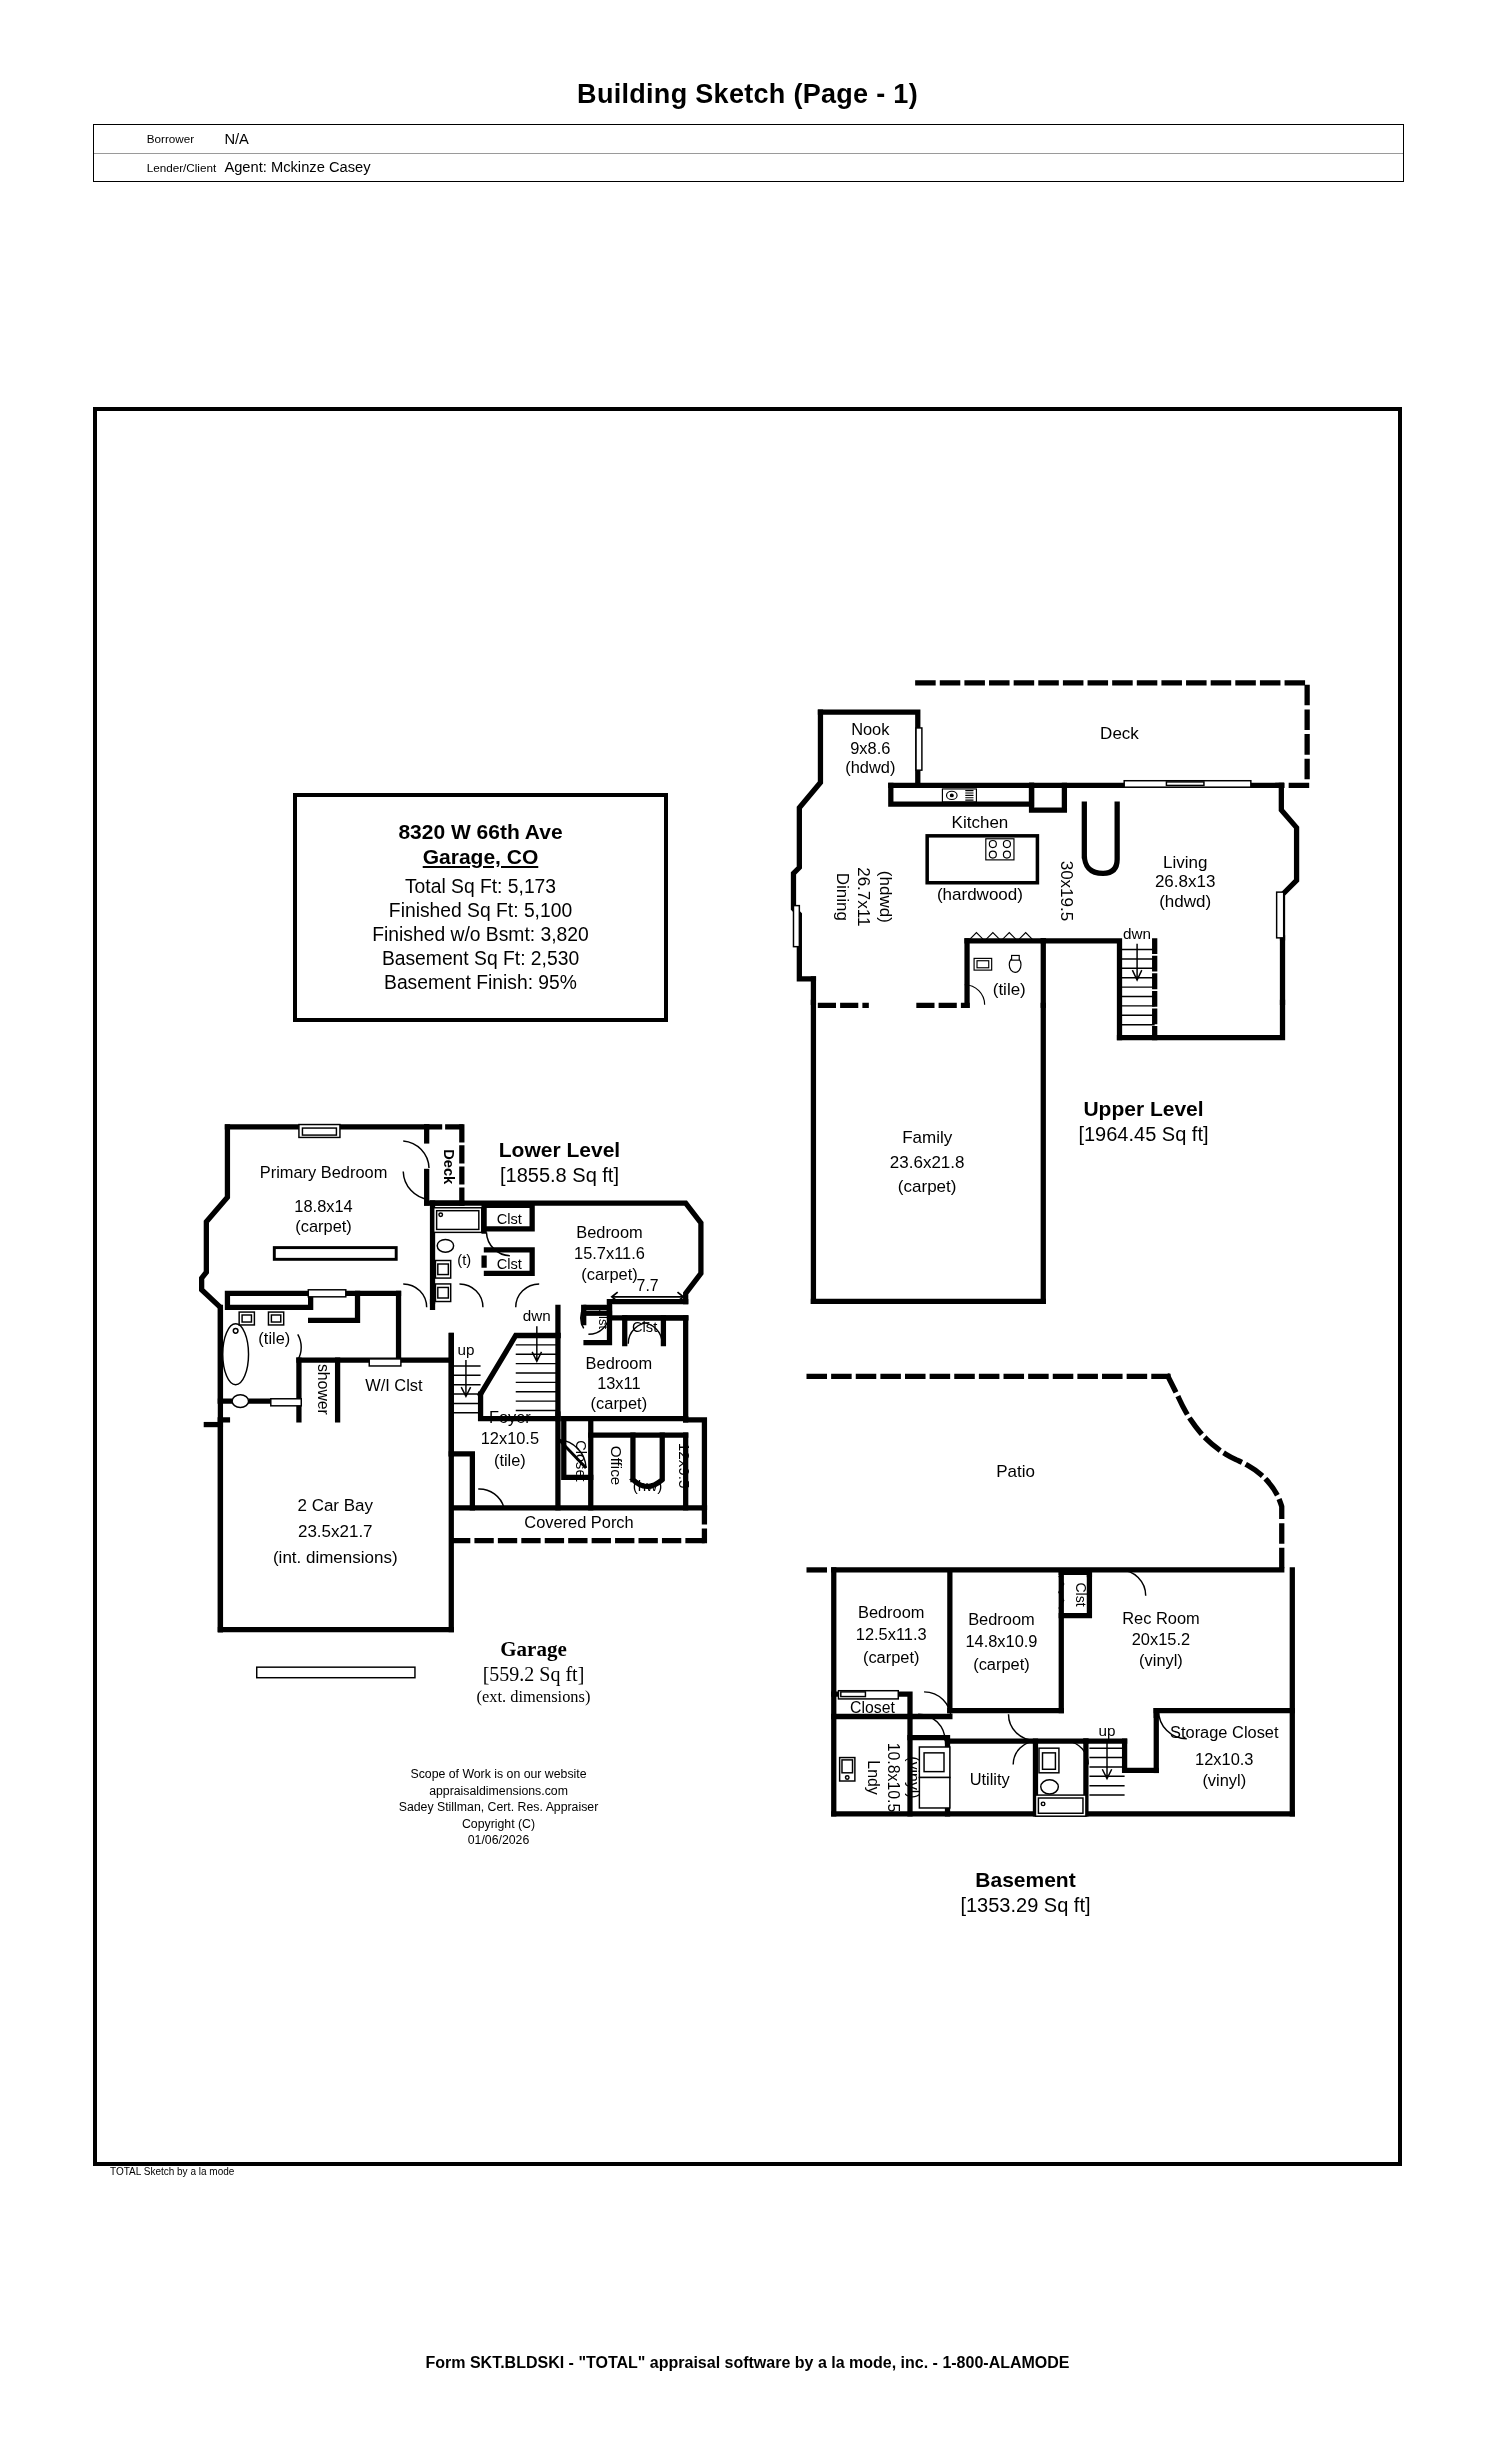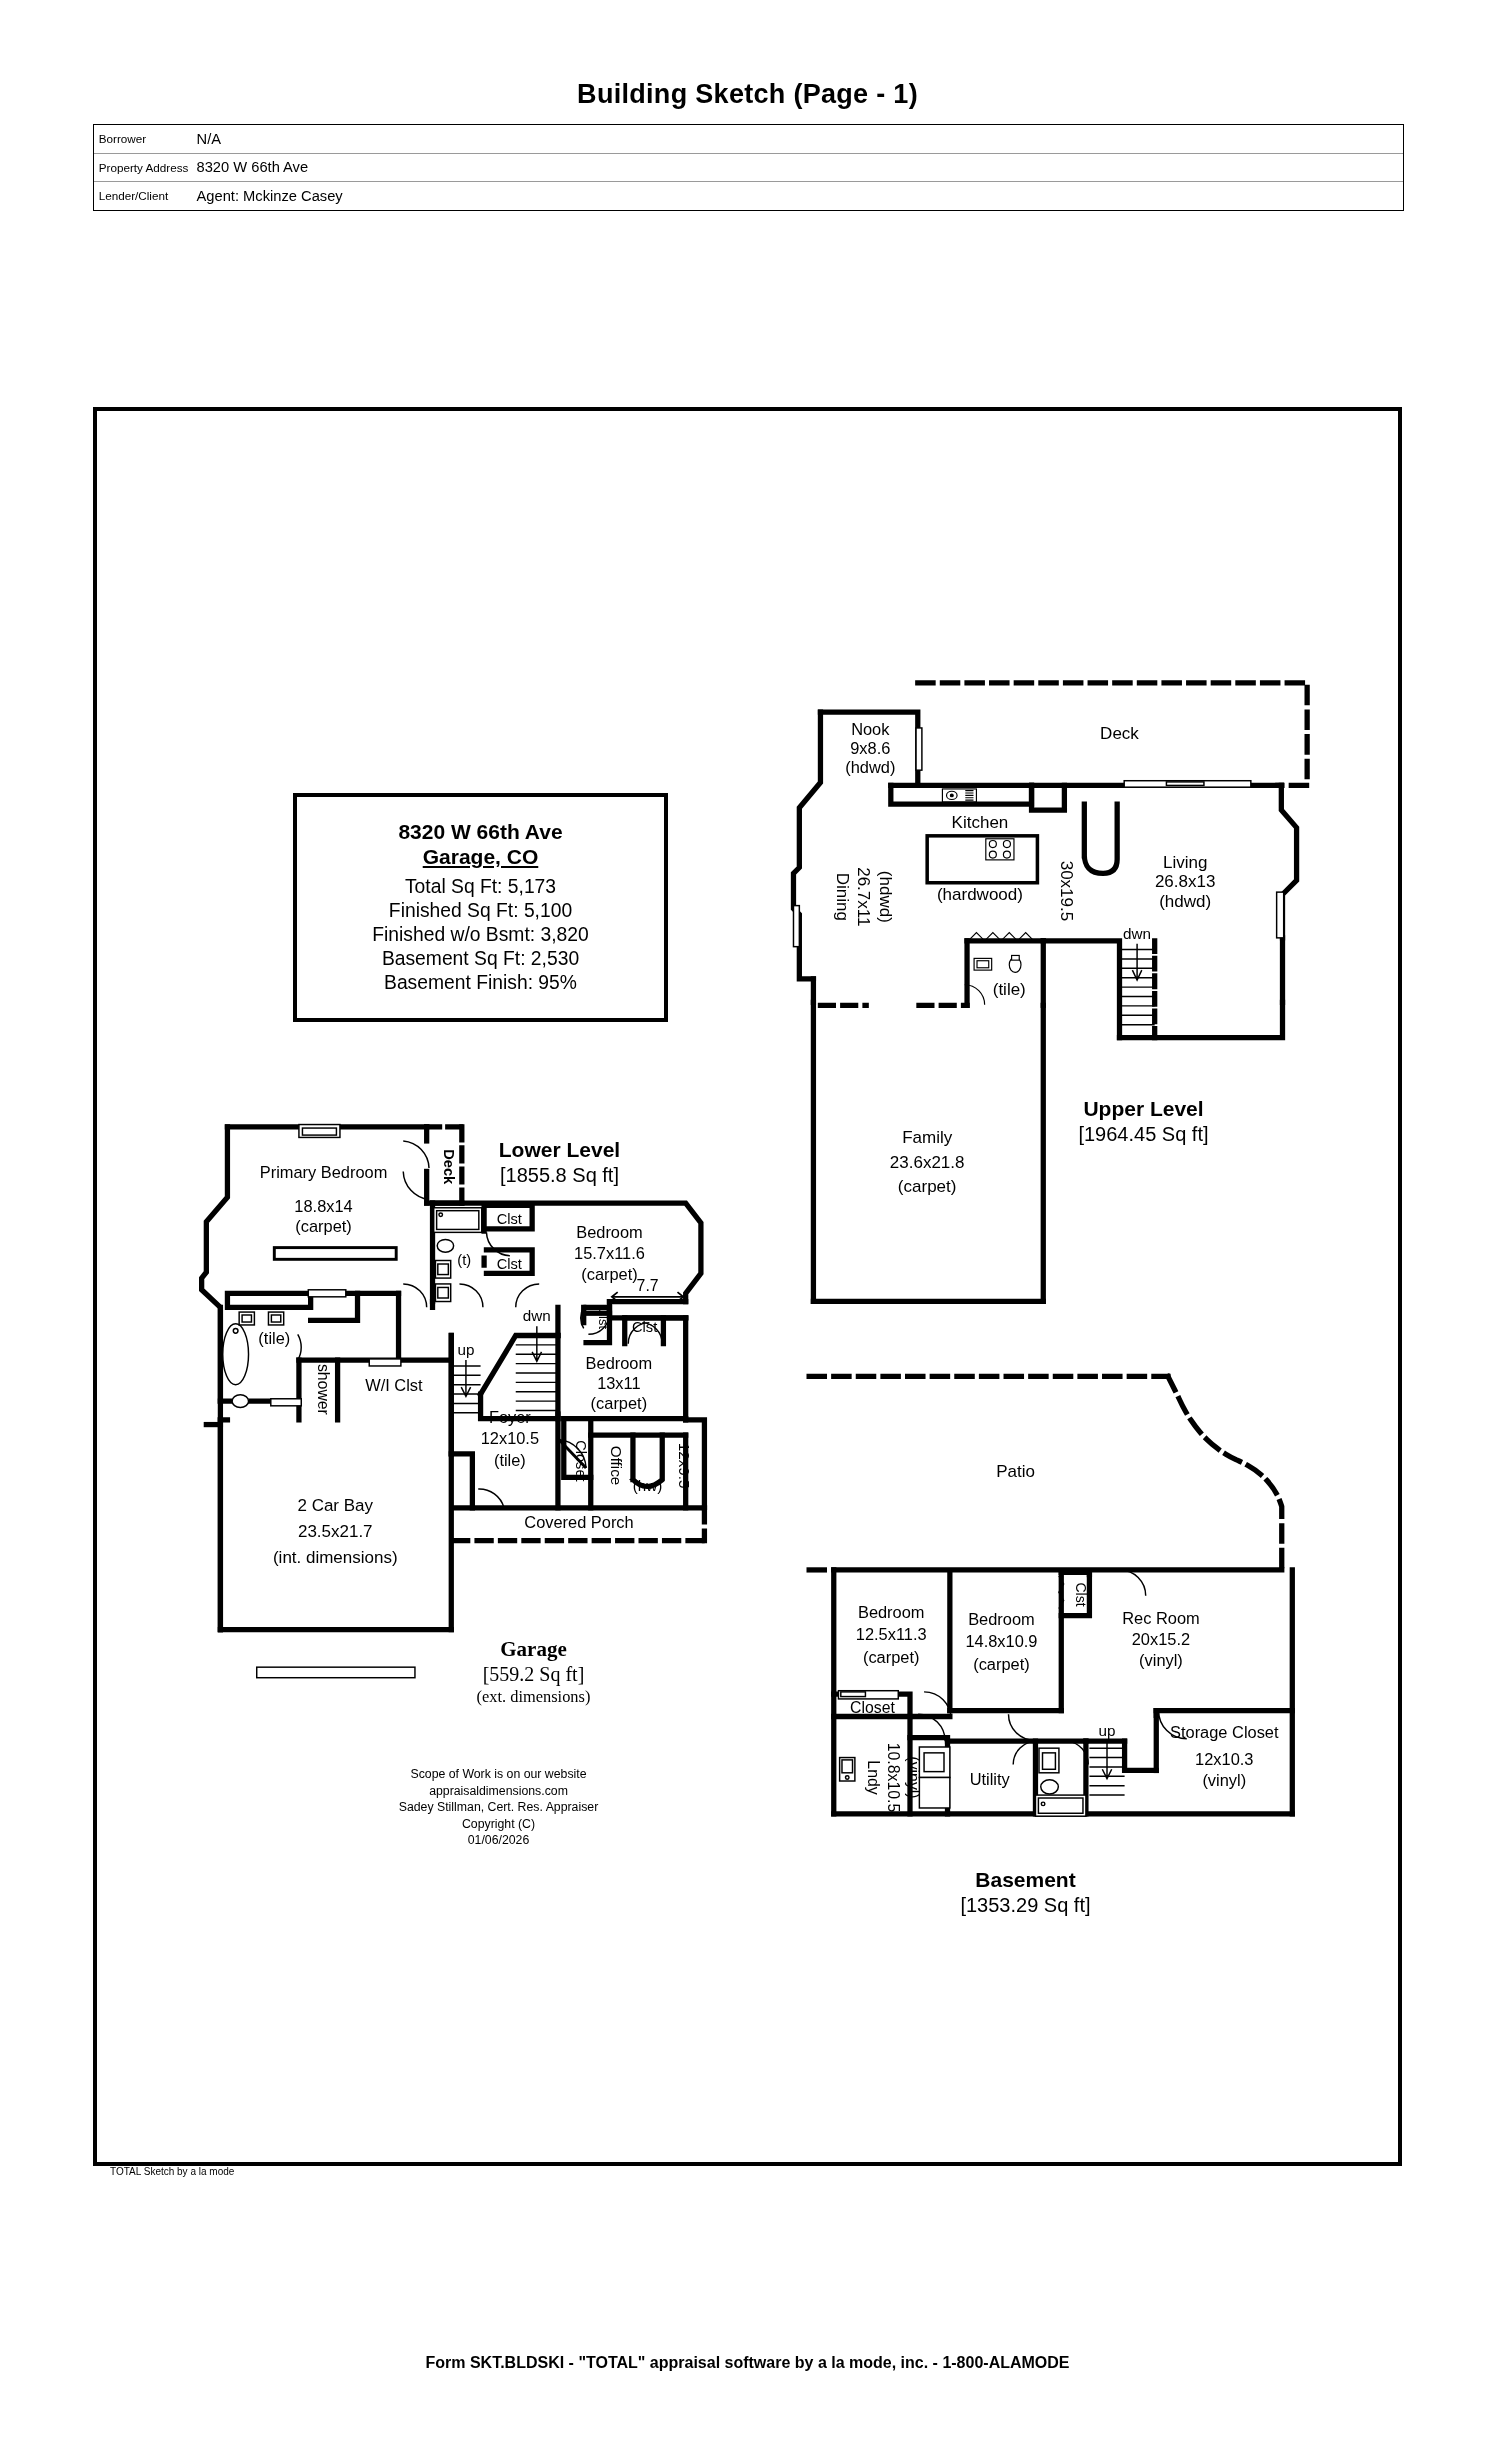--- a/index.html
+++ b/index.html
@@ -9,21 +9,21 @@
 
   
   .doc-title{position:absolute;left:0;top:79px;width:1495px;text-align:center;
     font-size:27px;font-weight:bold;font-family:"Liberation Sans",sans-serif;letter-spacing:0.3px;}
 
   
   .hdr{position:absolute;left:93px;top:124px;width:1309px;border:1.8px solid #000;border-collapse:collapse;}
   .hdr table{width:100%;border-collapse:collapse;}
   .hdr td{border-top:1.2px solid #9a9a9a;padding:0;height:27.6px;vertical-align:middle;}
   .hdr tr:first-child td{border-top:none;}
-  .lbl{font-size:11.7px;padding-left:4.7px;white-space:nowrap;}
+  .lbl{font-size:11.7px;padding-left:4.7px;white-space:nowrap;margin-left:48px;}
   .val{font-size:14.7px;padding-left:8.2px;white-space:nowrap;}
   .c-lbl{width:70px}
 
   
   .frame{position:absolute;left:93px;top:407px;width:1309px;height:1759px;border:4.1px solid #000;box-sizing:border-box;background:#fff;}
 
   
   .infobox{position:absolute;left:293px;top:793px;width:375px;height:229px;border:4.7px solid #000;background:#fff;
     display:flex;flex-direction:column;align-items:center;justify-content:center;box-sizing:border-box;}
   .infobox .ttl{font-size:21px;font-weight:bold;line-height:1.18;}
@@ -55,24 +55,20 @@
 <div class="page">
 
   <div class="doc-title">Building Sketch (Page - 1)</div>
 
   <div class="hdr">
     <table>
       <tbody>
           <tr>
         <td class="c-lbl"><span class="lbl">Borrower</span></td>
         <td colspan="5"><span class="val">N/A</span></td>
-      </tr>
-      <tr>
-        <td class="c-lbl"><span class="lbl">Property Address</span></td>
-        <td colspan="5"><span class="val">8320 W 66th Ave</span></td>
       </tr>
       <tr>
         <td class="c-lbl"><span class="lbl">Lender/Client</span></td>
         <td colspan="5"><span class="val">Agent: Mckinze Casey</span></td>
       </tr>
     </tbody>
       </table>
   </div>
 
   <div class="frame"></div>

